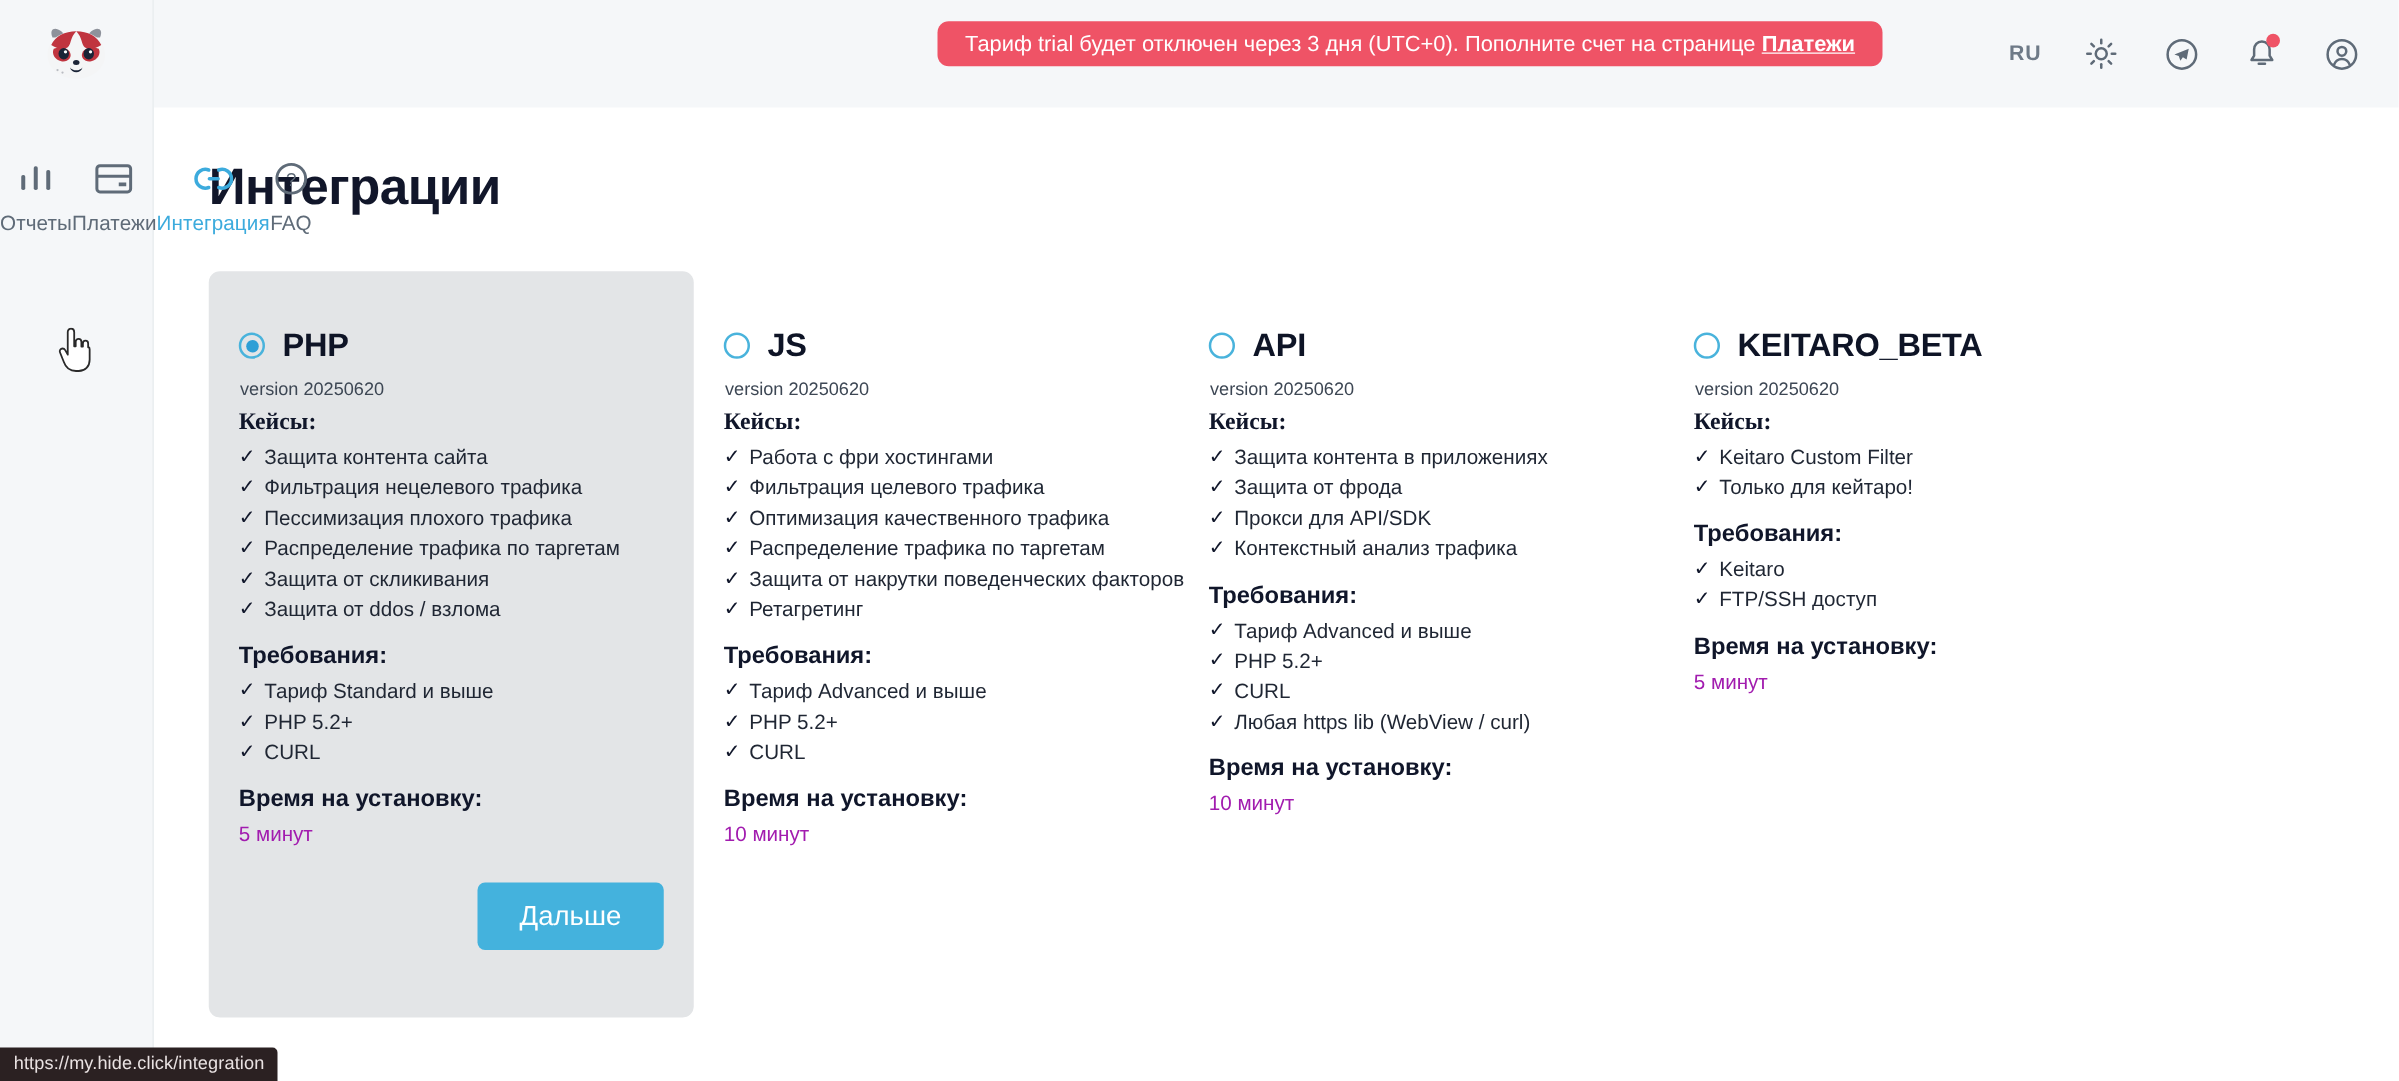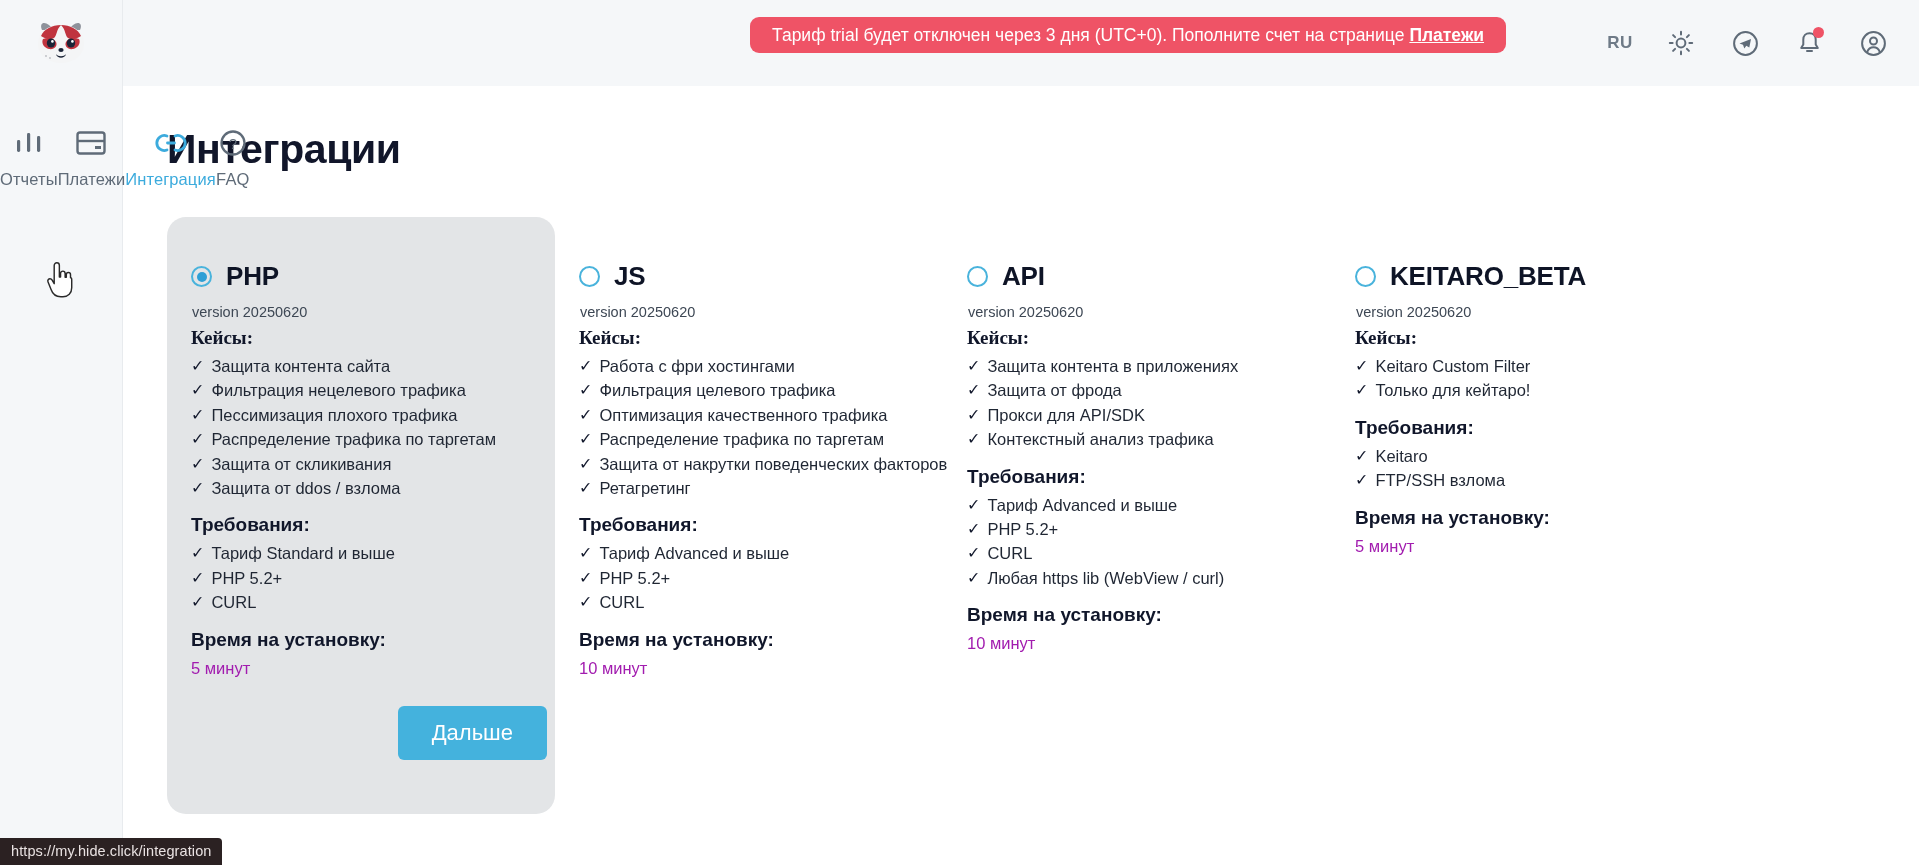--- a/index.html
+++ b/index.html
@@ -158,22 +158,22 @@
     margin-bottom: 44px;
   }
   .cards {
     display: flex;
     align-items: flex-start;
     gap: 0;
   }
   .card {
     width: 388px;
     flex: 0 0 388px;
-    padding: 44px 8px 28px 24px;
-    border-radius: 19px;
+    padding: 44px 24px 28px 24px;
+    border-radius: 9px;
     position: relative;
     cursor: pointer;
   }
   .card.selected { background: #e3e5e7; min-height: 597px; }
 
   .card-head {
     display: flex;
     align-items: center;
     gap: 14px;
     margin-bottom: 12px;
@@ -568,21 +568,21 @@
               <span class="check">✓</span>
               <span>Только для кейтаро!</span>
             </div>
             <div class="sec-head">Требования:</div>
             <div class="feat">
               <span class="check">✓</span>
               <span>Keitaro</span>
             </div>
             <div class="feat">
               <span class="check">✓</span>
-              <span>FTP/SSH взлома</span>
+              <span>FTP/SSH доступ</span>
             </div>
             <div class="sec-head">Время на установку:</div>
             <div class="plain-val">5 минут</div>
           </div>
         </div>
 
     </main>
   </div>
 
   <div class="status-url">https://my.hide.click/integration</div>

